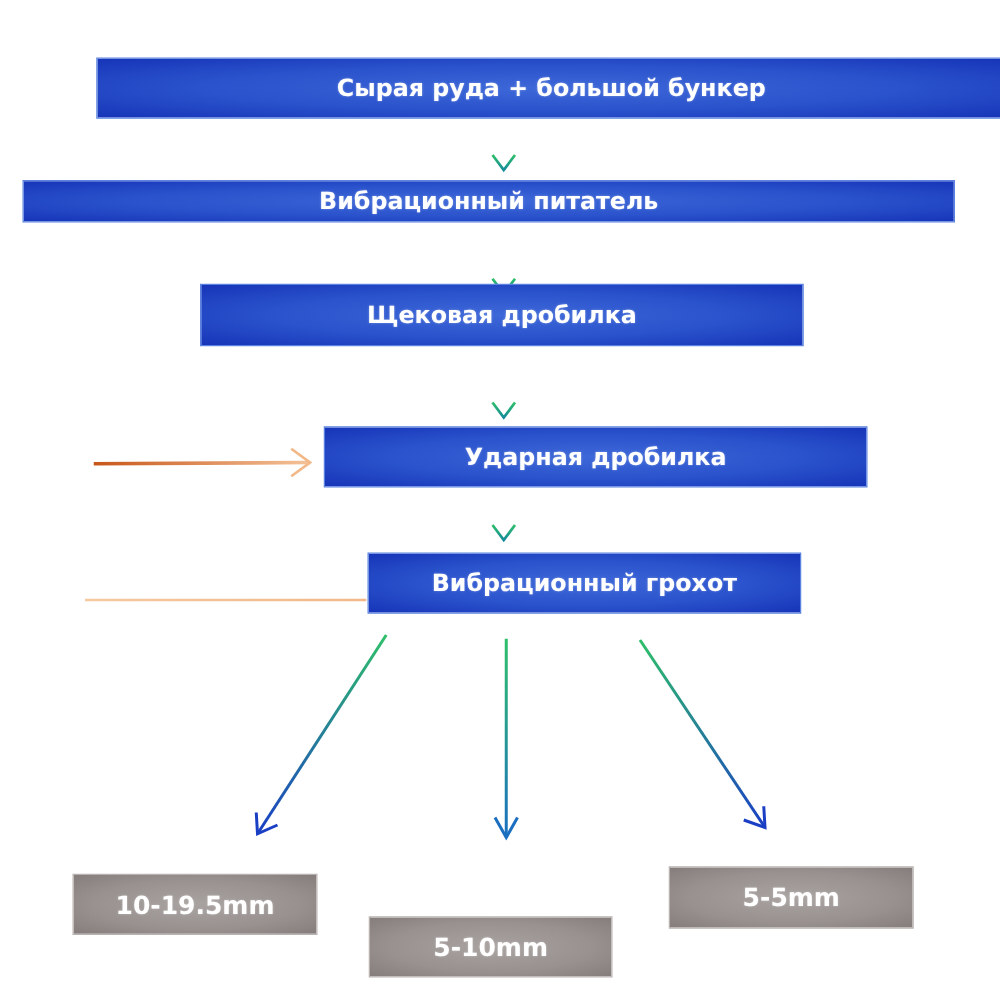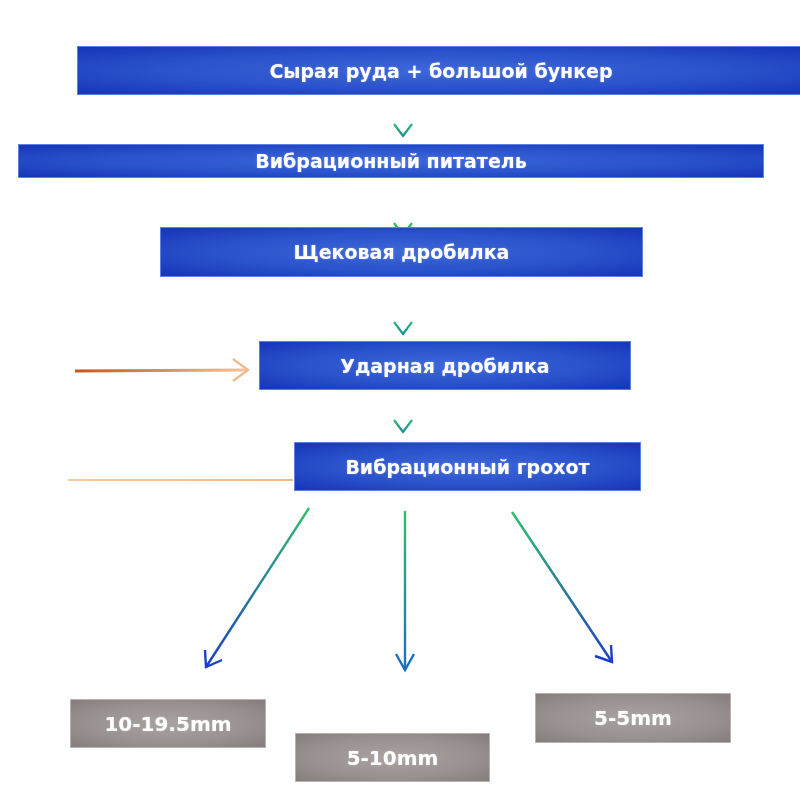--- a/index.html
+++ b/index.html
@@ -92,29 +92,29 @@
 </div>
 
 <div class="box blue" style="left:18px; top:144px; width:746px; height:34px;">
   <span>Вибрационный питатель</span>
 </div>
 
 <div class="box blue" style="left:160px; top:227px; width:483px; height:50px;">
   <span>Щековая дробилка</span>
 </div>
 
-<div class="box blue" style="left:259px; top:341px; width:372px; height:49px;">
+<div class="box blue" style="left:259px; top:341px; width:435px; height:49px;">
   <span>Ударная дробилка</span>
 </div>
 
 <div class="box blue" style="left:294px; top:442px; width:347px; height:49px;">
   <span>Вибрационный грохот</span>
 </div>
 
-<div class="box gray" style="left:70px; top:699px; width:196px; height:49px;">
+<div class="box gray" style="left:58px; top:699px; width:196px; height:49px;">
   <span>10-19.5mm</span>
 </div>
 
 <div class="box gray" style="left:295px; top:699px; width:195px; height:49px;margin-top:34px;">
   <span>5-10mm</span>
 </div>
 
 <div class="box gray" style="left:535px; top:693px; width:196px; height:50px;">
   <span>5-5mm</span>
 </div>

